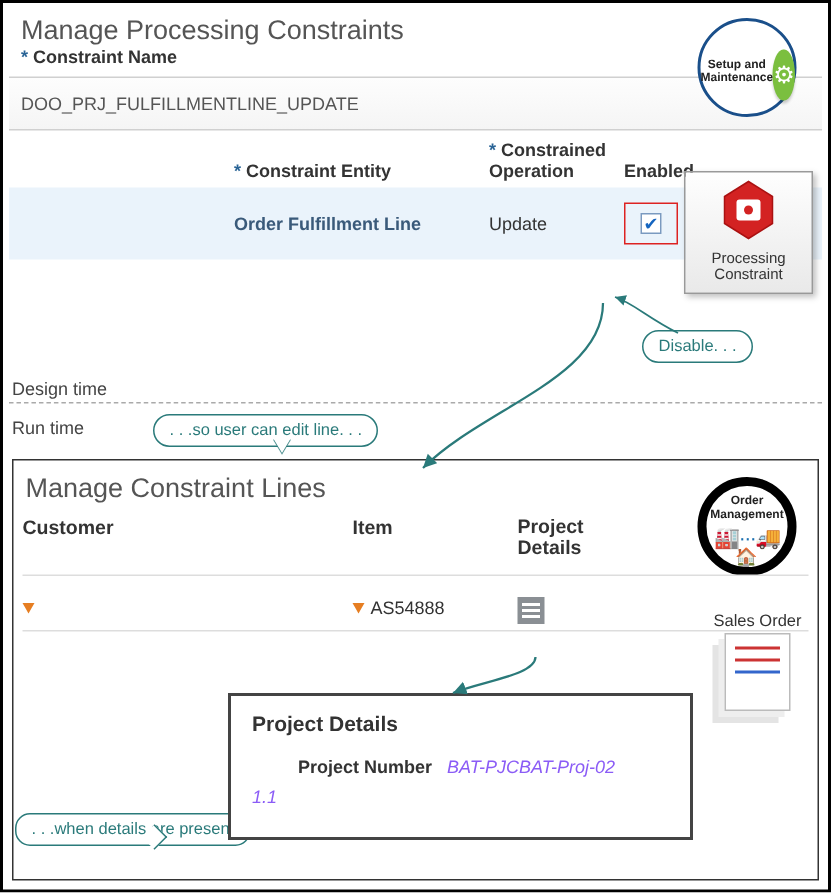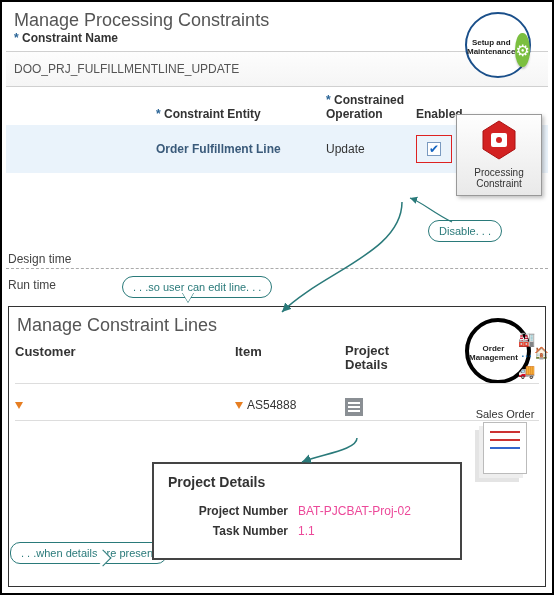--- a/index.html
+++ b/index.html
@@ -31,37 +31,37 @@
   .badge-setup .lbl { font-size: 8px; font-weight: bold; color: #222; line-height: 1.1; }
   .gear-base { width: 34px; height: 34px; border-radius: 50%; background: #7bbf3f; margin-top: 4px; position: relative; box-shadow: 0 2px 2px rgba(0,0,0,.2); display:flex; align-items:center; justify-content:center;}
   .gear { color:#fff; font-size:16px; }
 
   .badge-proc { right: 10px; top: 112px; width: 86px; border: 1px solid #999; background: linear-gradient(#fefefe,#e9e9e9); padding: 4px 2px 6px 2px; box-shadow: 2px 2px 4px rgba(0,0,0,.25); }
   .badge-proc .stop { width: 40px; height: 46px; margin: 0 auto 2px auto; position: relative; }
   .stop svg { width: 40px; height: 46px; }
   .badge-proc .lbl { font-size: 10px; color: #333; line-height: 1.1; }
 
   .badge-order { right: 14px; top: 316px; width: 80px; }
-  .badge-order .circle { width: 66px; height: 66px; border: 4px solid #000000; border-radius: 50%; margin: 0 auto; background: #fff; display: flex; flex-direction: row; align-items: center; justify-content: flex-start; padding-top: 6px; }
+  .badge-order .circle { width: 66px; height: 66px; border: 6px solid #000000; border-radius: 50%; margin: 0 auto; background: #fff; display: flex; flex-direction: column; align-items: center; justify-content: flex-start; padding-top: 6px; }
   .badge-order .lbl { font-size: 8px; font-weight: bold; color: #222; line-height: 1.1; }
   .om-icons { font-size: 14px; color: #1a6fb0; margin-top: 2px; letter-spacing: -1px;}
   .om-icons2 { font-size: 12px; color: #1a6fb0; margin-top: -2px;}
 
   .badge-sales { right: 14px; top: 406px; width: 66px; text-align:center;}
   .badge-sales .lbl { font-size: 11px; color:#333; line-height:1.1; margin-bottom:2px;}
   .doc { width: 44px; height: 52px; background: #fff; border:1px solid #bbb; margin:0 auto; box-shadow: -4px 4px 0 #eee, -8px 8px 0 #e4e4e4; position:relative;}
   .doc::before, .doc::after { content:""; position:absolute; left:6px; right:6px; height:2px; background:#c33;}
   .doc::before { top:8px;}
   .doc::after { top:16px;}
   .doc-extra { position:absolute; left:6px; right:6px; top:24px; height:2px; background:#36c;}
 
   
   .note { position: absolute; border: 1px solid #2a7a7a; border-radius: 14px; background: #fff; color: #2a7a7a; font-size: 11px; padding: 4px 10px; }
   .note-disable { right: 50px; top: 218px; }
-  .note-edit { left: 120px; top: 274px; }
+  .note-edit { left: 100px; top: 274px; }
   .note-details { left: 8px; top: 540px; border-radius: 10px;}
 
   
   .phase { position: absolute; left: 6px; font-size: 12px; color: #444; }
   .phase-dt { top: 250px; }
   .phase-rt { top: 276px; }
   .divider-dash { position: absolute; left: 4px; right: 4px; top: 266px; border-top: 1px dashed #aaa; }
 
   
   .bottom-panel { position: absolute; left: 6px; right: 6px; top: 304px; bottom: 6px; border: 1px solid #333; padding: 6px; }
@@ -72,21 +72,21 @@
   .mf-col-det { width: 70px; line-height:1.1;}
   .mf-row { display:flex; align-items:center; padding: 10px 0 4px 0; border-top: 1px solid #ddd; border-bottom: 1px solid #ddd;}
   .tri { display:inline-block; width:0; height:0; border-left:4px solid transparent; border-right:4px solid transparent; border-top:7px solid #e67e22; margin-right:4px; transform: rotate(0deg);}
   .det-icon { width:18px; height:18px; background:#8a8f94; display:inline-flex; flex-direction:column; justify-content:center; gap:2px; padding:3px; }
   .det-icon span{ display:block; height:2px; background:#fff;}
 
   .popover { position:absolute; left:150px; top:460px; width:310px; border:2px solid #444; background:#fff; padding:10px 14px 14px 14px; }
   .popover .pt { font-size:14px; font-weight:bold; color:#333; margin-bottom:14px;}
   .prow { display:flex; margin:6px 0; font-size:12px;}
   .prow .plabel { width:130px; text-align:right; font-weight:bold; color:#333; padding-right:10px;}
-  .prow .pval { color:#ec4899;}
+  .prow .pval { color:#8b5cf6;font-style:italic;}
 
   
   .arrows { position:absolute; left:0; top:0; width:554px; height:595px; pointer-events:none;}
 
   .note-edit-tail { position:absolute; left:180px; top:290px; width:0; height:0; border-left:6px solid transparent; border-right:6px solid transparent; border-top:10px solid #fff; filter: drop-shadow(0 1px 0 #2a7a7a);}
   .note-details-tail { position:absolute; left:95px; top:550px; width:12px; height:12px; background:#fff; border-right:1px solid #2a7a7a; border-top:1px solid #2a7a7a; transform:rotate(45deg);}
 </style>
 </head>
 <body>
 
@@ -178,21 +178,20 @@
     </div>
   </div>
 
   <div class="popover">
     <div class="pt">Project Details</div>
     <div class="prow">
       <div class="plabel">Project Number</div>
       <div class="pval">BAT-PJCBAT-Proj-02</div>
     </div>
     <div class="prow">
-      <div class="plabel">Task Number</div>
       <div class="pval">1.1</div>
     </div>
   </div>
 
   <svg class="arrows">
     <defs>
       <marker id="ah" markerWidth="8" markerHeight="8" refX="6" refY="3" orient="auto">
         <path d="M0,0 L6,3 L0,6 Z" fill="#2a7a7a"></path>
       </marker>
     </defs>

